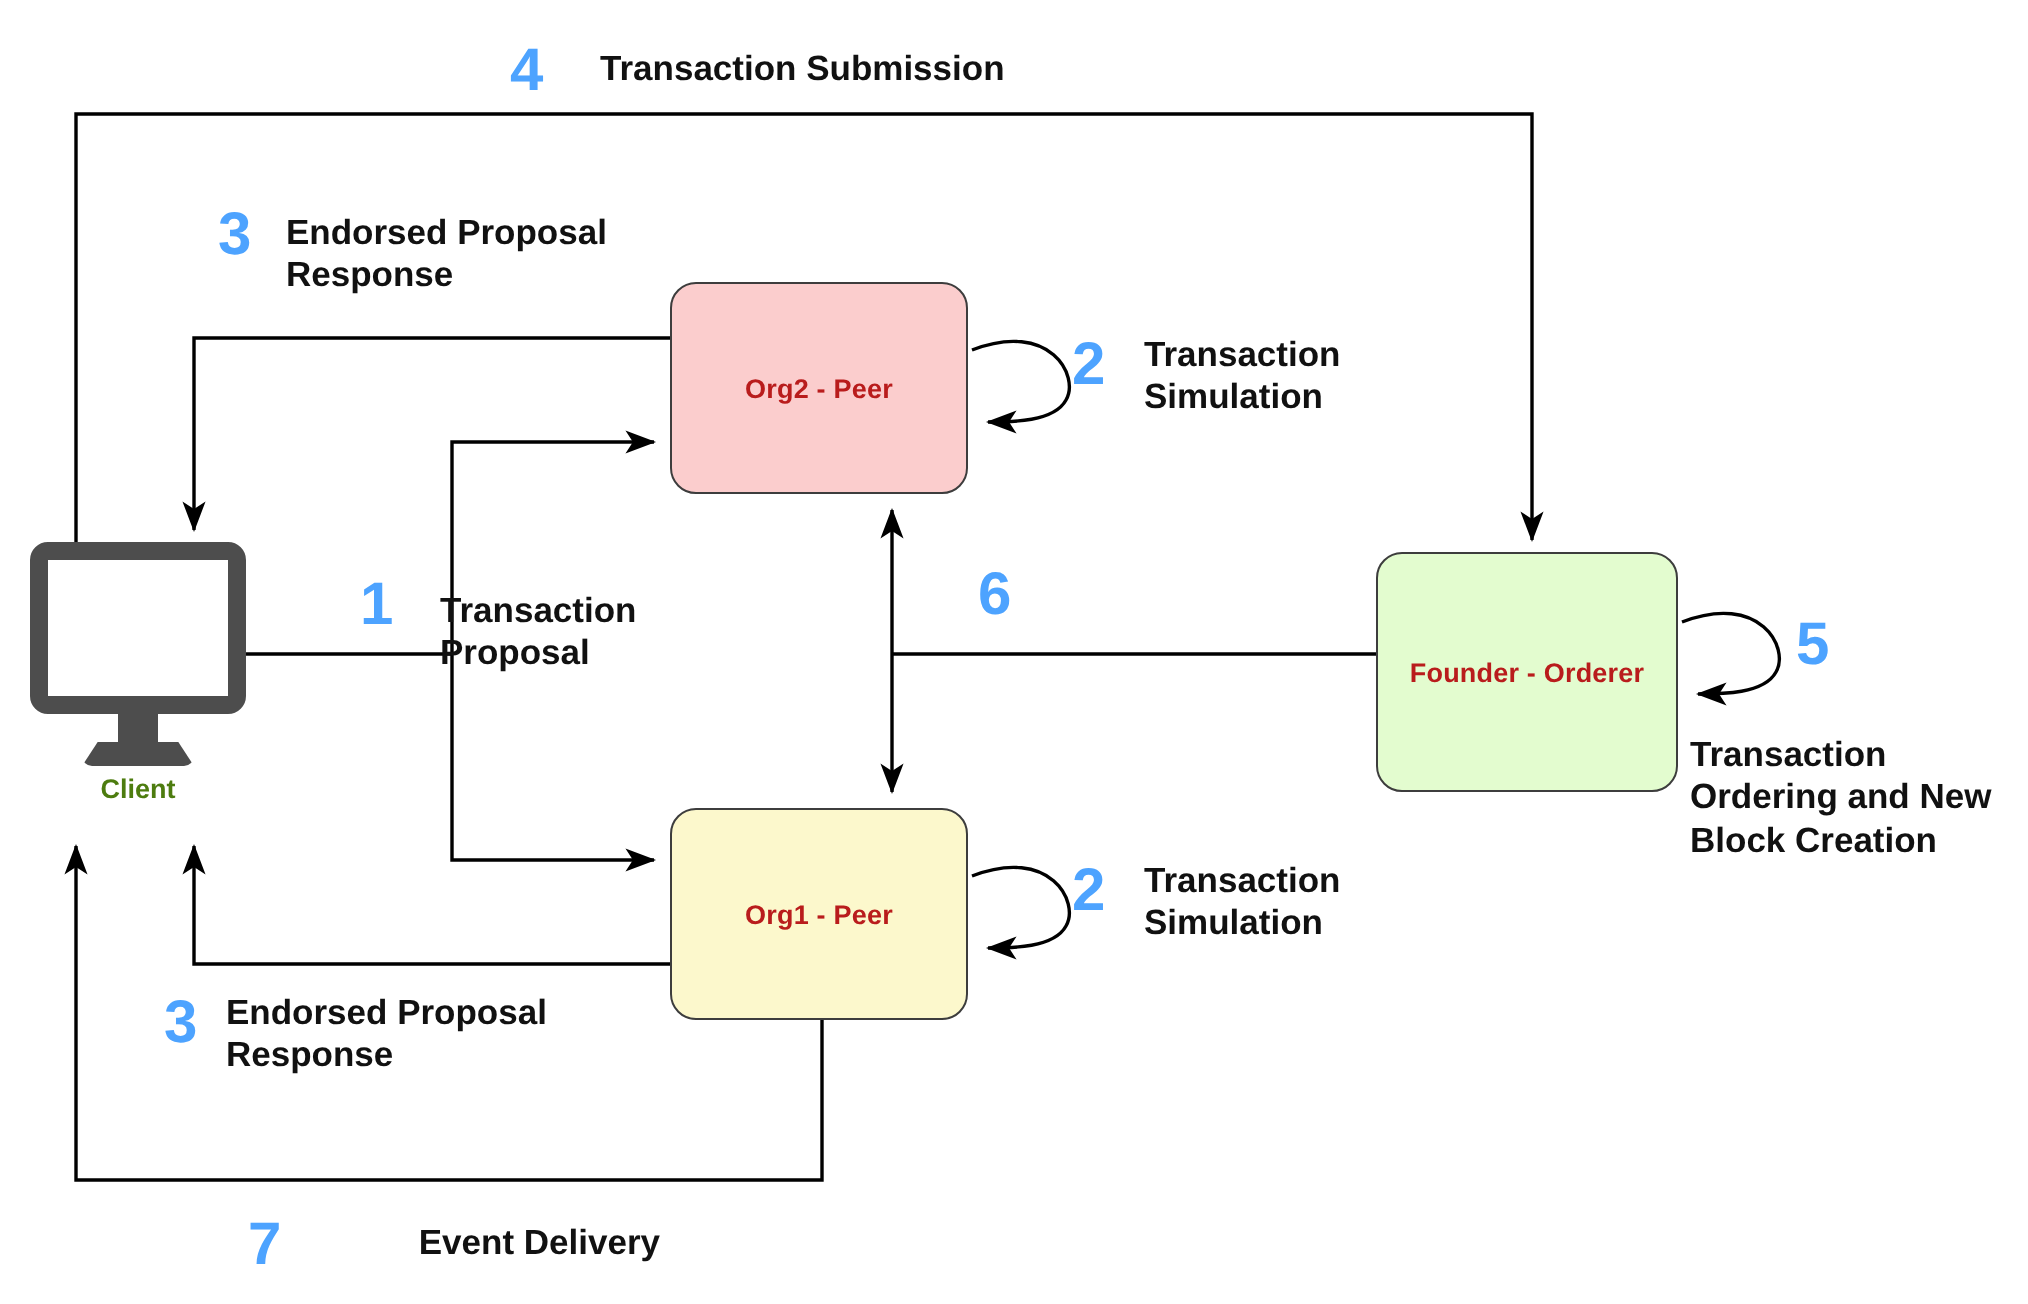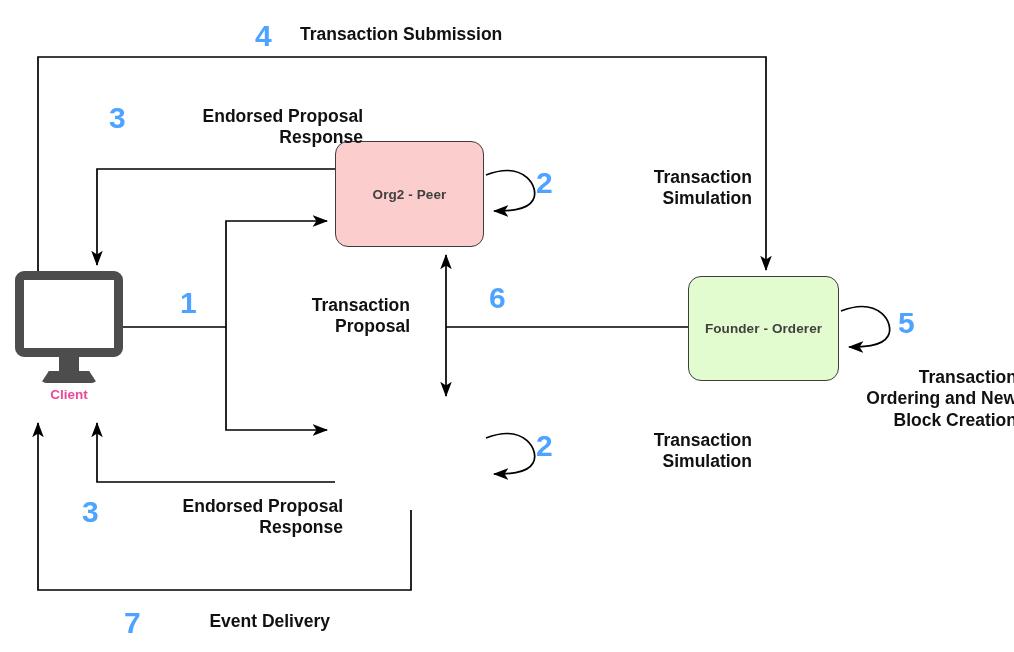--- a/index.html
+++ b/index.html
@@ -12,55 +12,55 @@
   }
   #stage{position:absolute;left:0;top:0;width:1014px;height:652px;}
   svg#wires{position:absolute;left:0;top:0;width:1014px;height:652px;}
 
   .node{
     position:absolute;
     box-sizing:border-box;
     border:1.6px solid #3d3d3d;
     border-radius:13px;
     display:flex;align-items:center;justify-content:center;
-    font-size:13.5px;font-weight:bold;color:#404040;
+    font-size:13.5px;font-weight:bold;color:#b91c1c;
     letter-spacing:.1px;
     z-index:3;
   }
   #node-org2{left:335px;top:141px;width:149px;height:106px;background:#fbcdcd;}
   #node-org1{left:335px;top:404px;width:149px;height:106px;background:#fcf8cc;}
-  #node-orderer{left:688px;top:276px;width:151px;height:105px;background:#e3fccf;}
+  #node-orderer{left:688px;top:276px;width:151px;height:120px;background:#e3fccf;}
 
   
   #client{position:absolute;left:15px;top:271px;width:108px;height:145px;z-index:3;}
   #client .screen{
     position:absolute;left:0;top:0;width:108px;height:86px;
     box-sizing:border-box;
     border:9px solid #4d4d4d;border-radius:9px;background:#ffffff;
   }
   #client .neck{
     position:absolute;left:44px;top:86px;width:20px;height:18px;background:#4d4d4d;
   }
   #client .base{
     position:absolute;left:26px;top:100px;width:56px;height:12px;background:#4d4d4d;
     border-radius:3px 3px 5px 5px;
     clip-path:polygon(14% 0,86% 0,100% 100%,0 100%);
   }
   #client .caption{
     position:absolute;left:-10px;top:116px;width:128px;text-align:center;
-    font-size:13.5px;font-weight:bold;color:#ec4899;
+    font-size:13.5px;font-weight:bold;color:#4d7c0f;
   }
   .num{
     position:absolute;z-index:4;
     color:#4da3ff;font-weight:bold;font-size:30px;line-height:1;
   }
   .txt{
     position:absolute;z-index:4;
     color:#111;font-weight:bold;font-size:17.5px;line-height:1.22;
-    text-align:right;white-space:pre-line;
+    text-align:left;white-space:pre-line;
   }
 
   #num-4{left:255px;top:21px;}
   #txt-4{left:300px;top:24px;}
 
   #num-3a{left:109px;top:103px;}
   #txt-3a{left:143px;top:106px;width:220px;}
 
   #num-2a{left:536px;top:168px;}
   #txt-2a{left:572px;top:167px;width:180px;}
@@ -118,20 +118,23 @@
       <path d="M486,438 C525,423 540,451 533,463 C527,474 506,474 494,474" marker-end="url(#ah)"></path>
 
       <path d="M841,311 C880,296 895,324 888,336 C882,347 861,347 849,347" marker-end="url(#ah)"></path>
     </g>
   </svg>
 
   <div class="node" id="node-org2">
     <span>Org2 - Peer</span>
   </div>
 
+  <div class="node" id="node-org1">
+    <span>Org1 - Peer</span>
+  </div>
 
   <div class="node" id="node-orderer">
     <span>Founder - Orderer</span>
   </div>
 
   <div id="client">
     <div class="screen"></div>
     <div class="neck"></div>
     <div class="base"></div>
     <div class="caption">Client</div>

